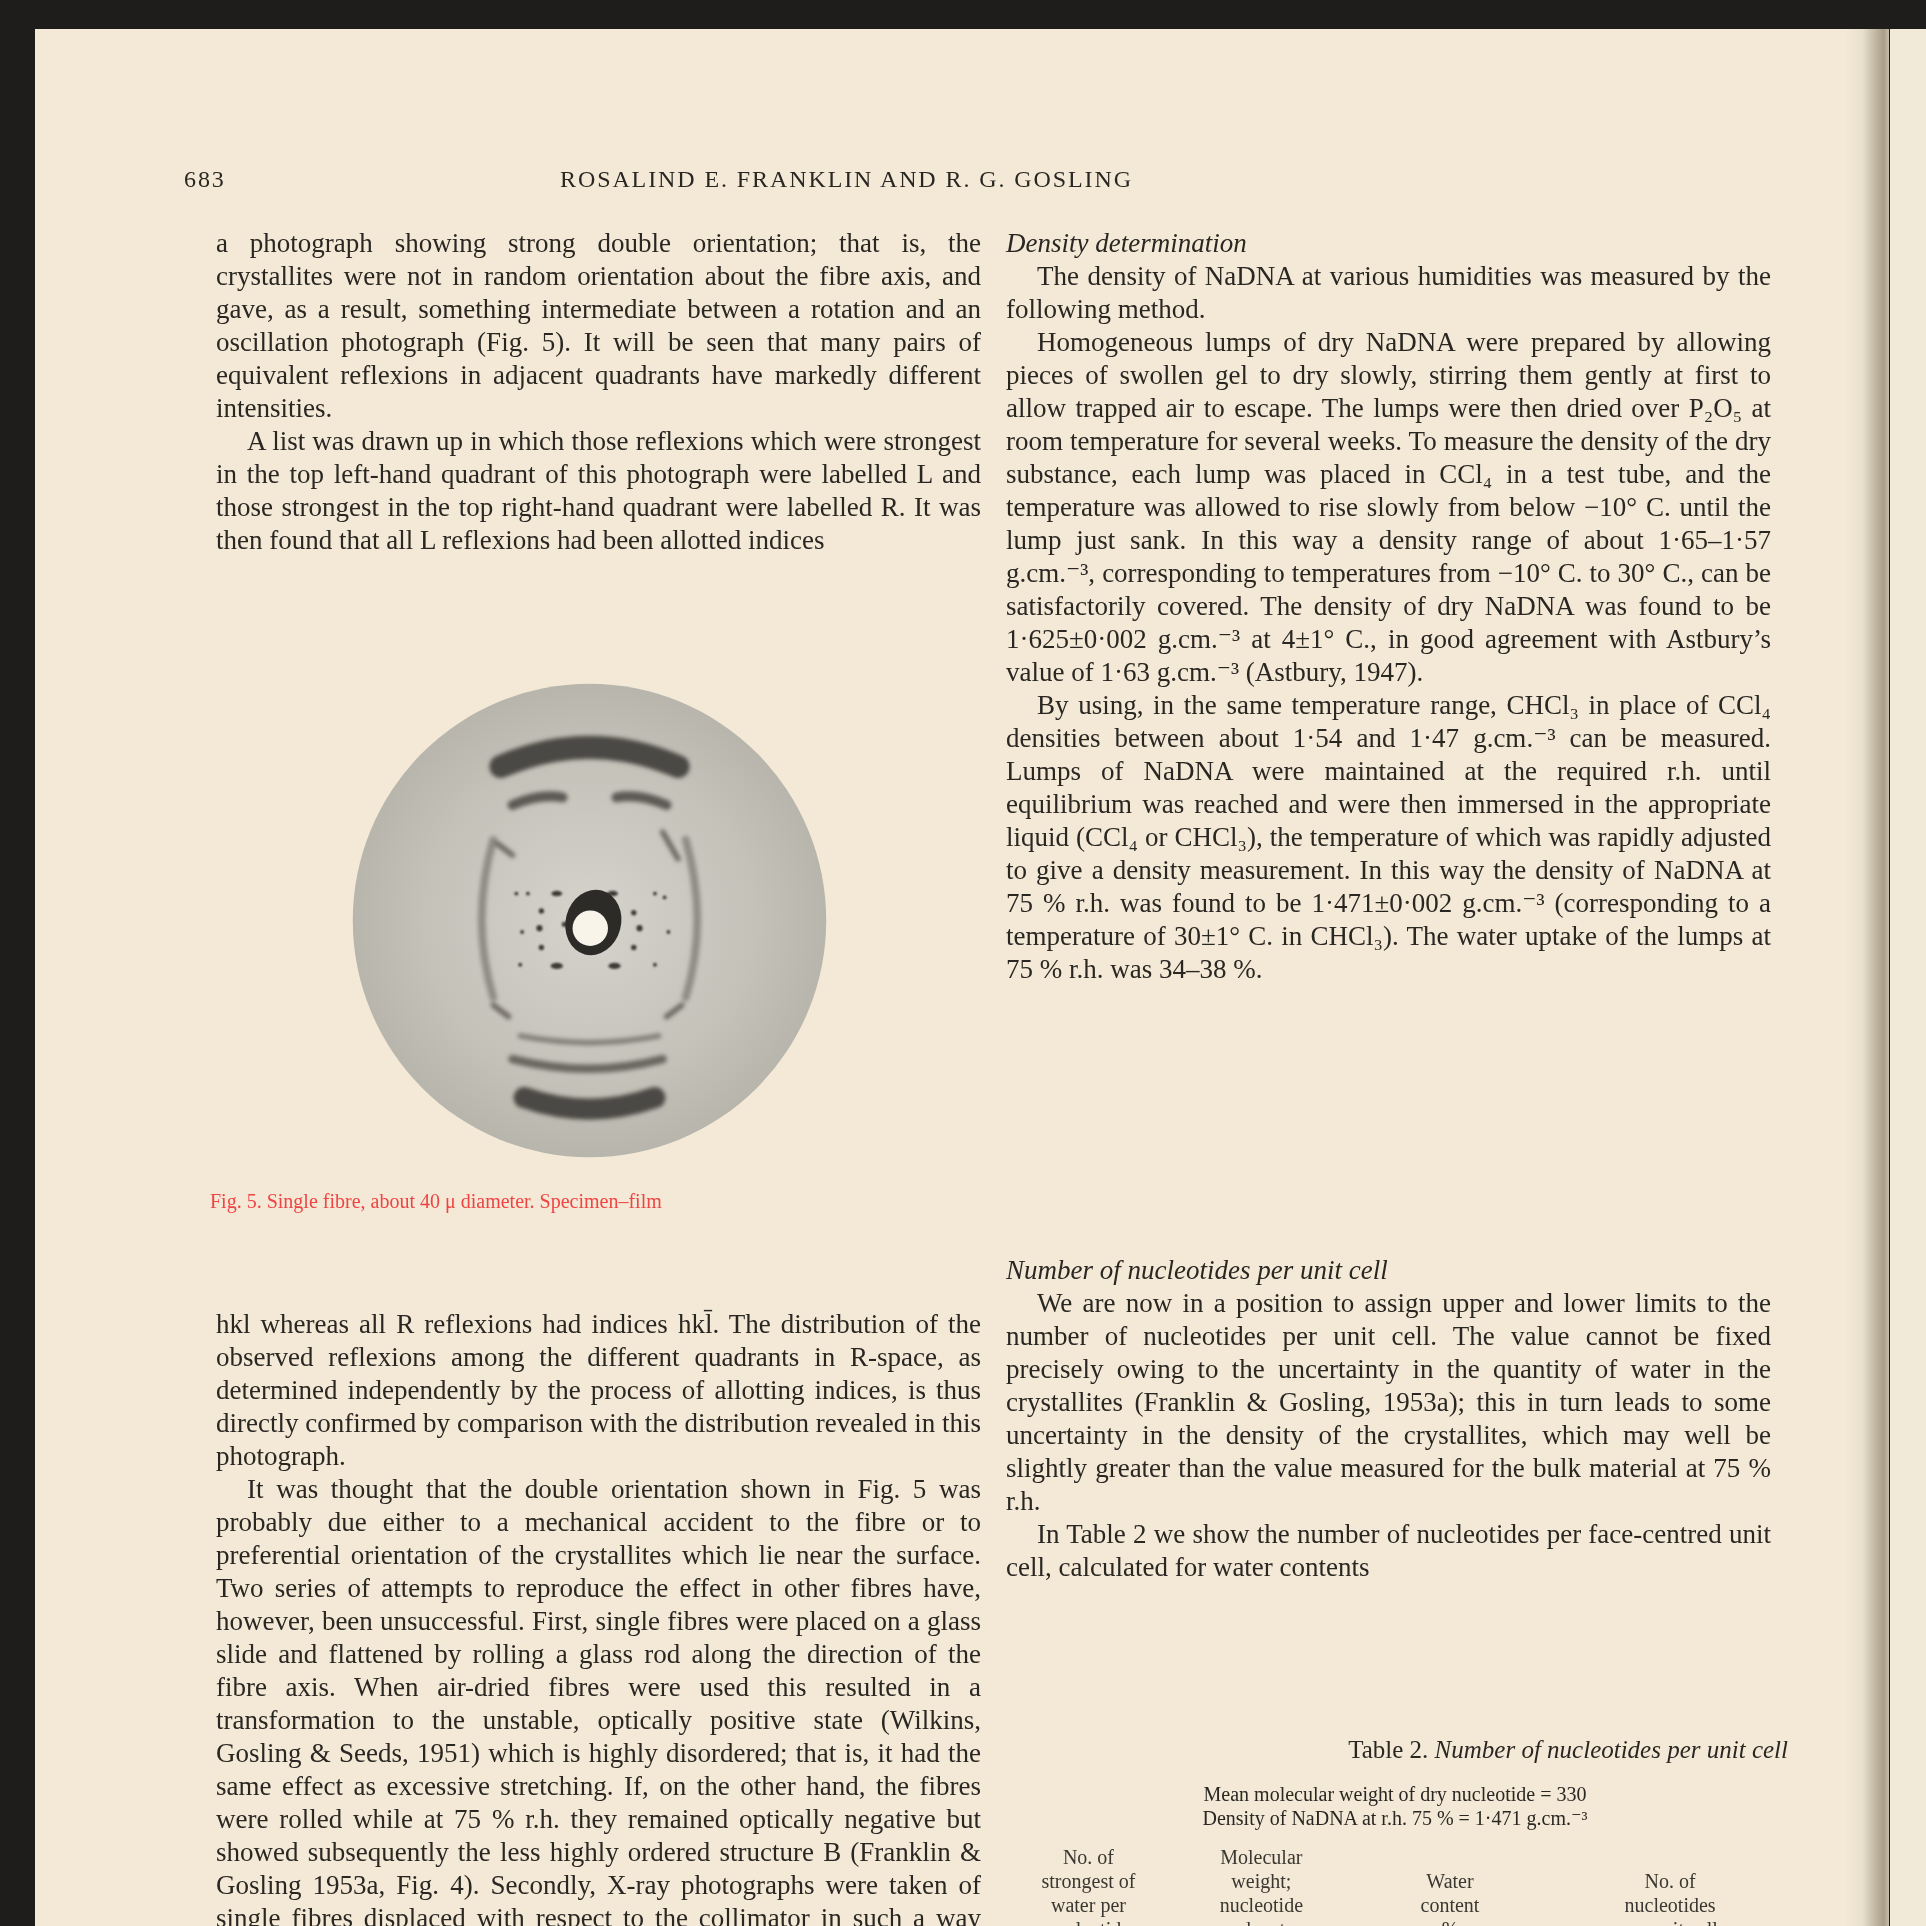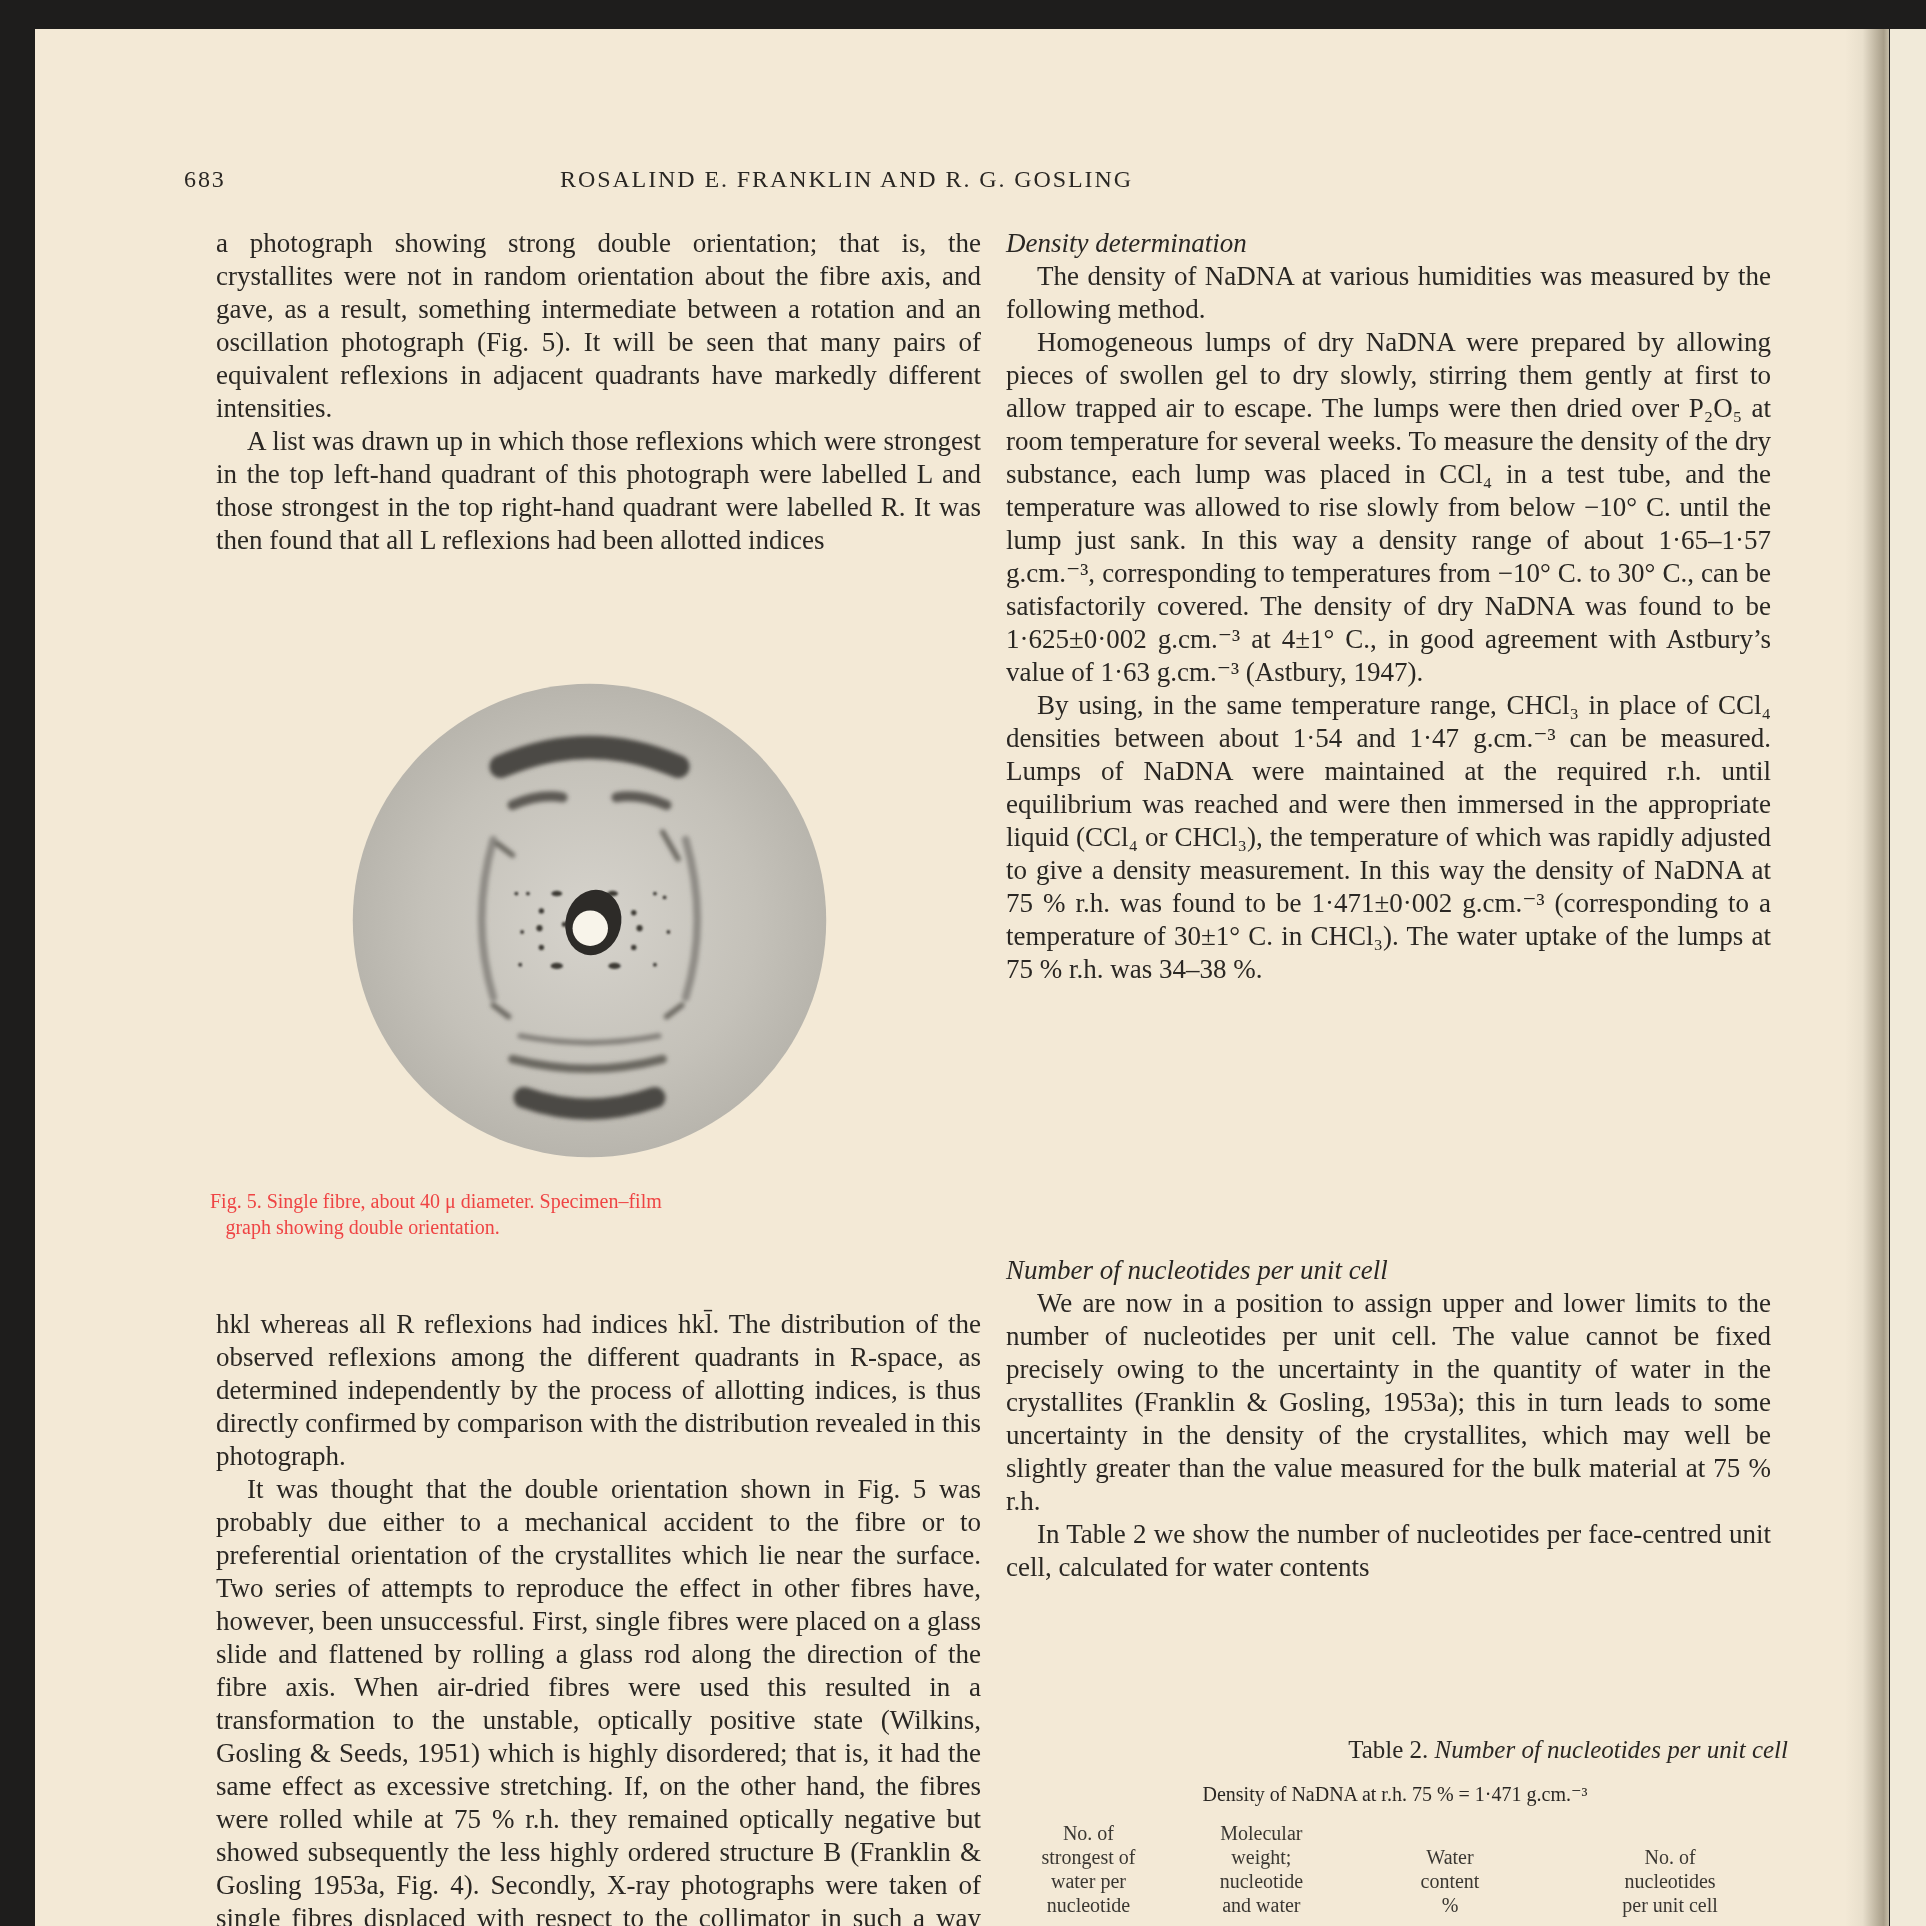--- a/index.html
+++ b/index.html
@@ -130,21 +130,20 @@
       <circle cx="450" cy="745" r="5"></circle>
       <circle cx="800" cy="745" r="5"></circle>
     </g>
     <ellipse cx="640" cy="635" rx="72" ry="86" fill="#2d2b28" transform="rotate(15 640 635)"></ellipse>
     <circle cx="632" cy="650" r="46" fill="#f8f4ea"></circle>
   </svg>
 </div>
 
 <div class="caption">
   <span class="line">Fig. 5. Single fibre, about 40 μ diameter. Specimen–film</span>
-  <span class="line hang">graph showing double orientation.</span>
 </div>
 
 <div class="col col-left-bottom">
   <p>hkl whereas all R reflexions had indices hkl̄. The distribution of the observed reflexions among the different quadrants in R-space, as determined independently by the process of allotting indices, is thus directly confirmed by comparison with the distribution revealed in this photograph.</p>
   <p class="indent">It was thought that the double orientation shown in Fig. 5 was probably due either to a mechanical accident to the fibre or to preferential orientation of the crystallites which lie near the surface. Two series of attempts to reproduce the effect in other fibres have, however, been unsuccessful. First, single fibres were placed on a glass slide and flattened by rolling a glass rod along the direction of the fibre axis. When air-dried fibres were used this resulted in a transformation to the unstable, optically positive state (Wilkins, Gosling &amp; Seeds, 1951) which is highly disordered; that is, it had the same effect as excessive stretching. If, on the other hand, the fibres were rolled while at 75 % r.h. they remained optically negative but showed subsequently the less highly ordered structure B (Franklin &amp; Gosling 1953a, Fig. 4). Secondly, X-ray photographs were taken of single fibres displaced with respect to the collimator in such a way that only a small region near the surface of the fibre was exposed to the X-rays. In this way several well-orientated photographs of structure A were obtained, but they showed no trace of double orientation.</p>
 </div>
 
 <div class="col col-right-top">
   <p class="section-heading">Density determination</p>
   <p class="indent">The density of NaDNA at various humidities was measured by the following method.</p>
@@ -157,20 +156,21 @@
   <p class="indent">We are now in a position to assign upper and lower limits to the number of nucleotides per unit cell. The value cannot be fixed precisely owing to the uncertainty in the quantity of water in the crystallites (Franklin &amp; Gosling, 1953a); this in turn leads to some uncertainty in the density of the crystallites, which may well be slightly greater than the value measured for the bulk material at 75 % r.h.</p>
   <p class="indent">In Table 2 we show the number of nucleotides per face-centred unit cell, calculated for water contents</p>
 </div>
 
 <div class="table-block">
   <div class="table-title">
     <span>Table 2.</span>
     <em>Number of nucleotides per unit cell</em>
   </div>
   <div class="table-meta">
+    <div>Mean molecular weight of dry nucleotide = 330</div>
     <div>Density of NaDNA at r.h. 75 % = 1·471 g.cm.⁻³</div>
   </div>
   <table class="table">
     <thead>
       <tr>
         <th style="width:22%">
           <div>No. of</div>
           <div>strongest of</div>
           <div>water per</div>
           <div>nucleotide</div>

